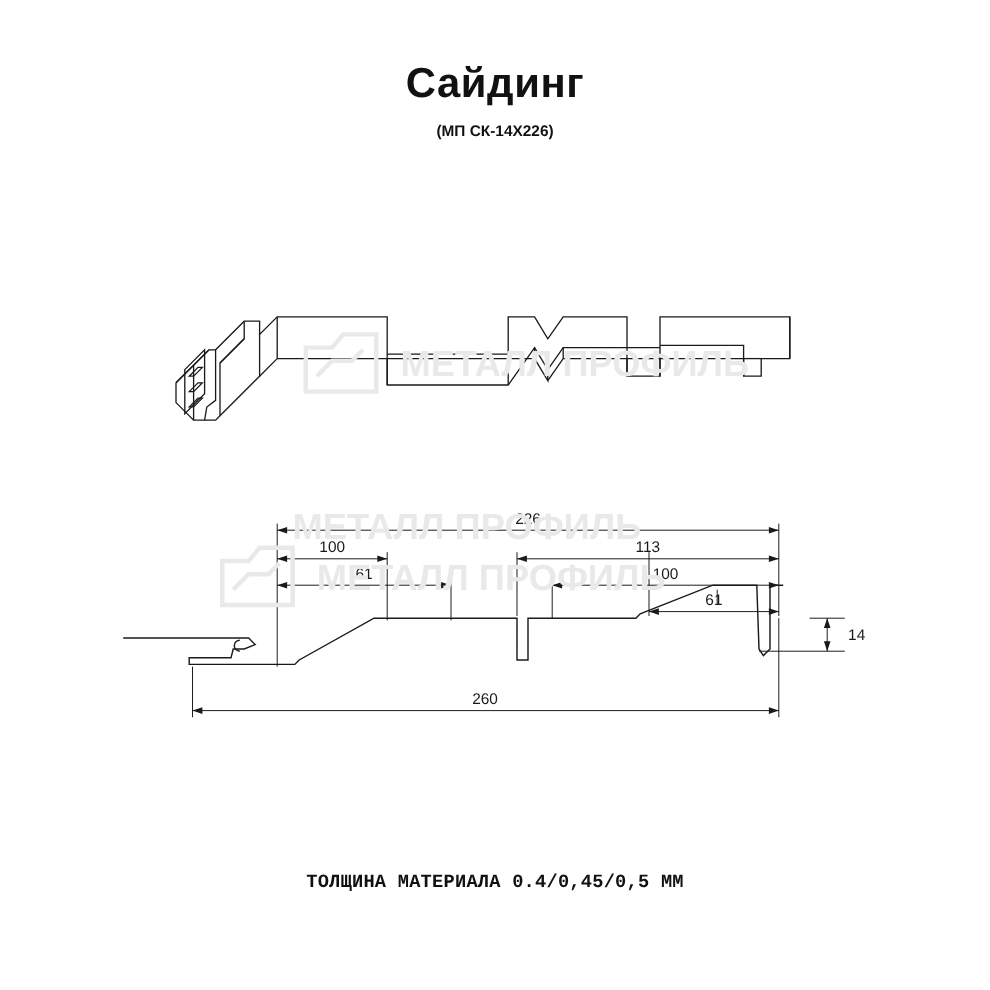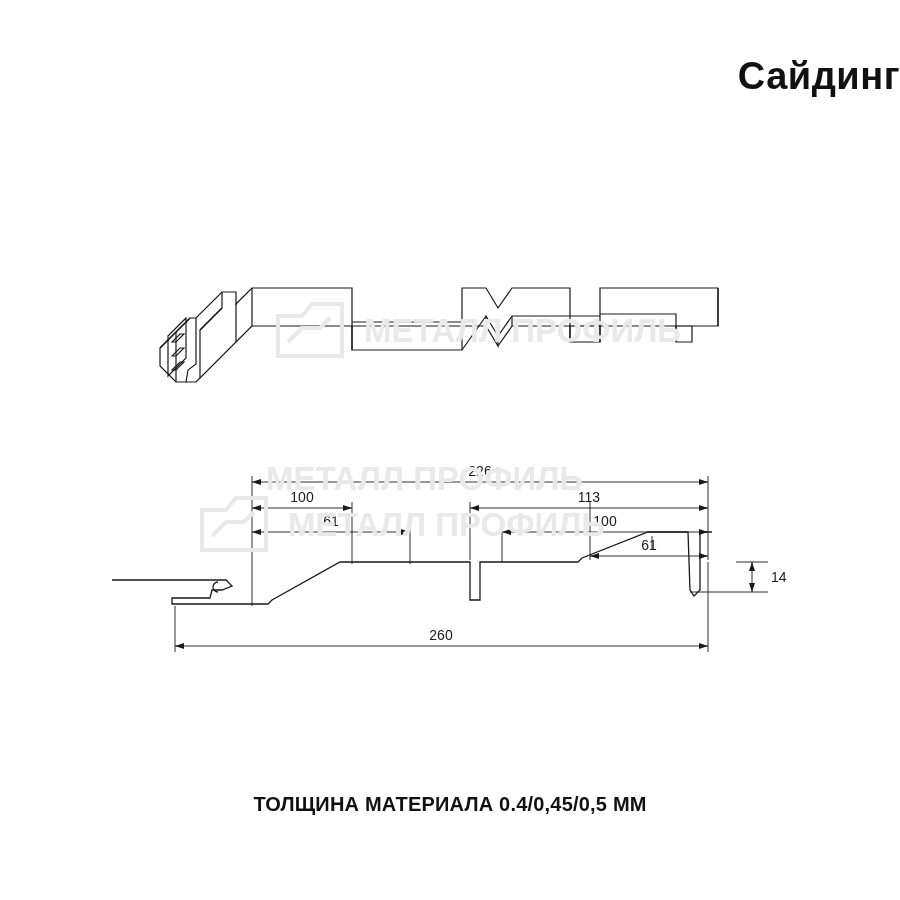--- a/index.html
+++ b/index.html
@@ -18,21 +18,21 @@
     background: #ffffff;
     overflow: hidden;
   }
 
   
   .header {
     position: absolute;
     left: 0;
     top: 56px;
     width: 900px;
-    text-align: right;
+    text-align: center;
   }
   .title {
     font-size: 38px;
     font-weight: bold;
     letter-spacing: 0.5px;
     color: #111111;
     line-height: 1.1;
   }
   .subtitle {
     margin-top: 14px;
@@ -73,33 +73,35 @@
 
   
   .footer {
     position: absolute;
     left: 0;
     top: 793px;
     width: 900px;
     text-align: center;
   }
   .footer-text {
-    font-size: 20px;
+    font-size: 17px;
     font-weight: bold;
     color: #111111;
     letter-spacing: 0.2px;
+    font-family: Liberation Mono, monospace;
   }
 </style>
 </head>
 <body>
 
 <div class="page">
 
   <div class="header">
     <div class="title">Сайдинг</div>
+    <div class="code">(МП СК-14Х226)</div>
   </div>
 
   <div class="iso-wrap">
     <svg width="900" height="190" viewBox="0 0 900 190">
       <g fill="none" stroke="#1a1a1a" stroke-width="1.2" stroke-linejoin="miter" stroke-linecap="butt">
 
         <path d="M160,118 L190,88 L196,88 L222,62 L236,62 L236,74 L252,58 L352,58 L352,92 L462,92 L462,58 L486,58 L498,78 L512,58 L570,58 L570,86 L600,86 L600,58 L718,58 L718,96 L692,96 L692,112 L676,112 L676,84 L600,84 L600,112 L570,112 L570,86 L512,86 L498,106 L486,86 L462,120 L352,120 L352,92"></path>
 
         <path d="M160,118 L160,136 L176,152 L186,152 L188,140 L196,134 L196,88"></path>
         <path d="M186,152 L196,152 L200,148 L200,100 L222,78 L222,62"></path>

